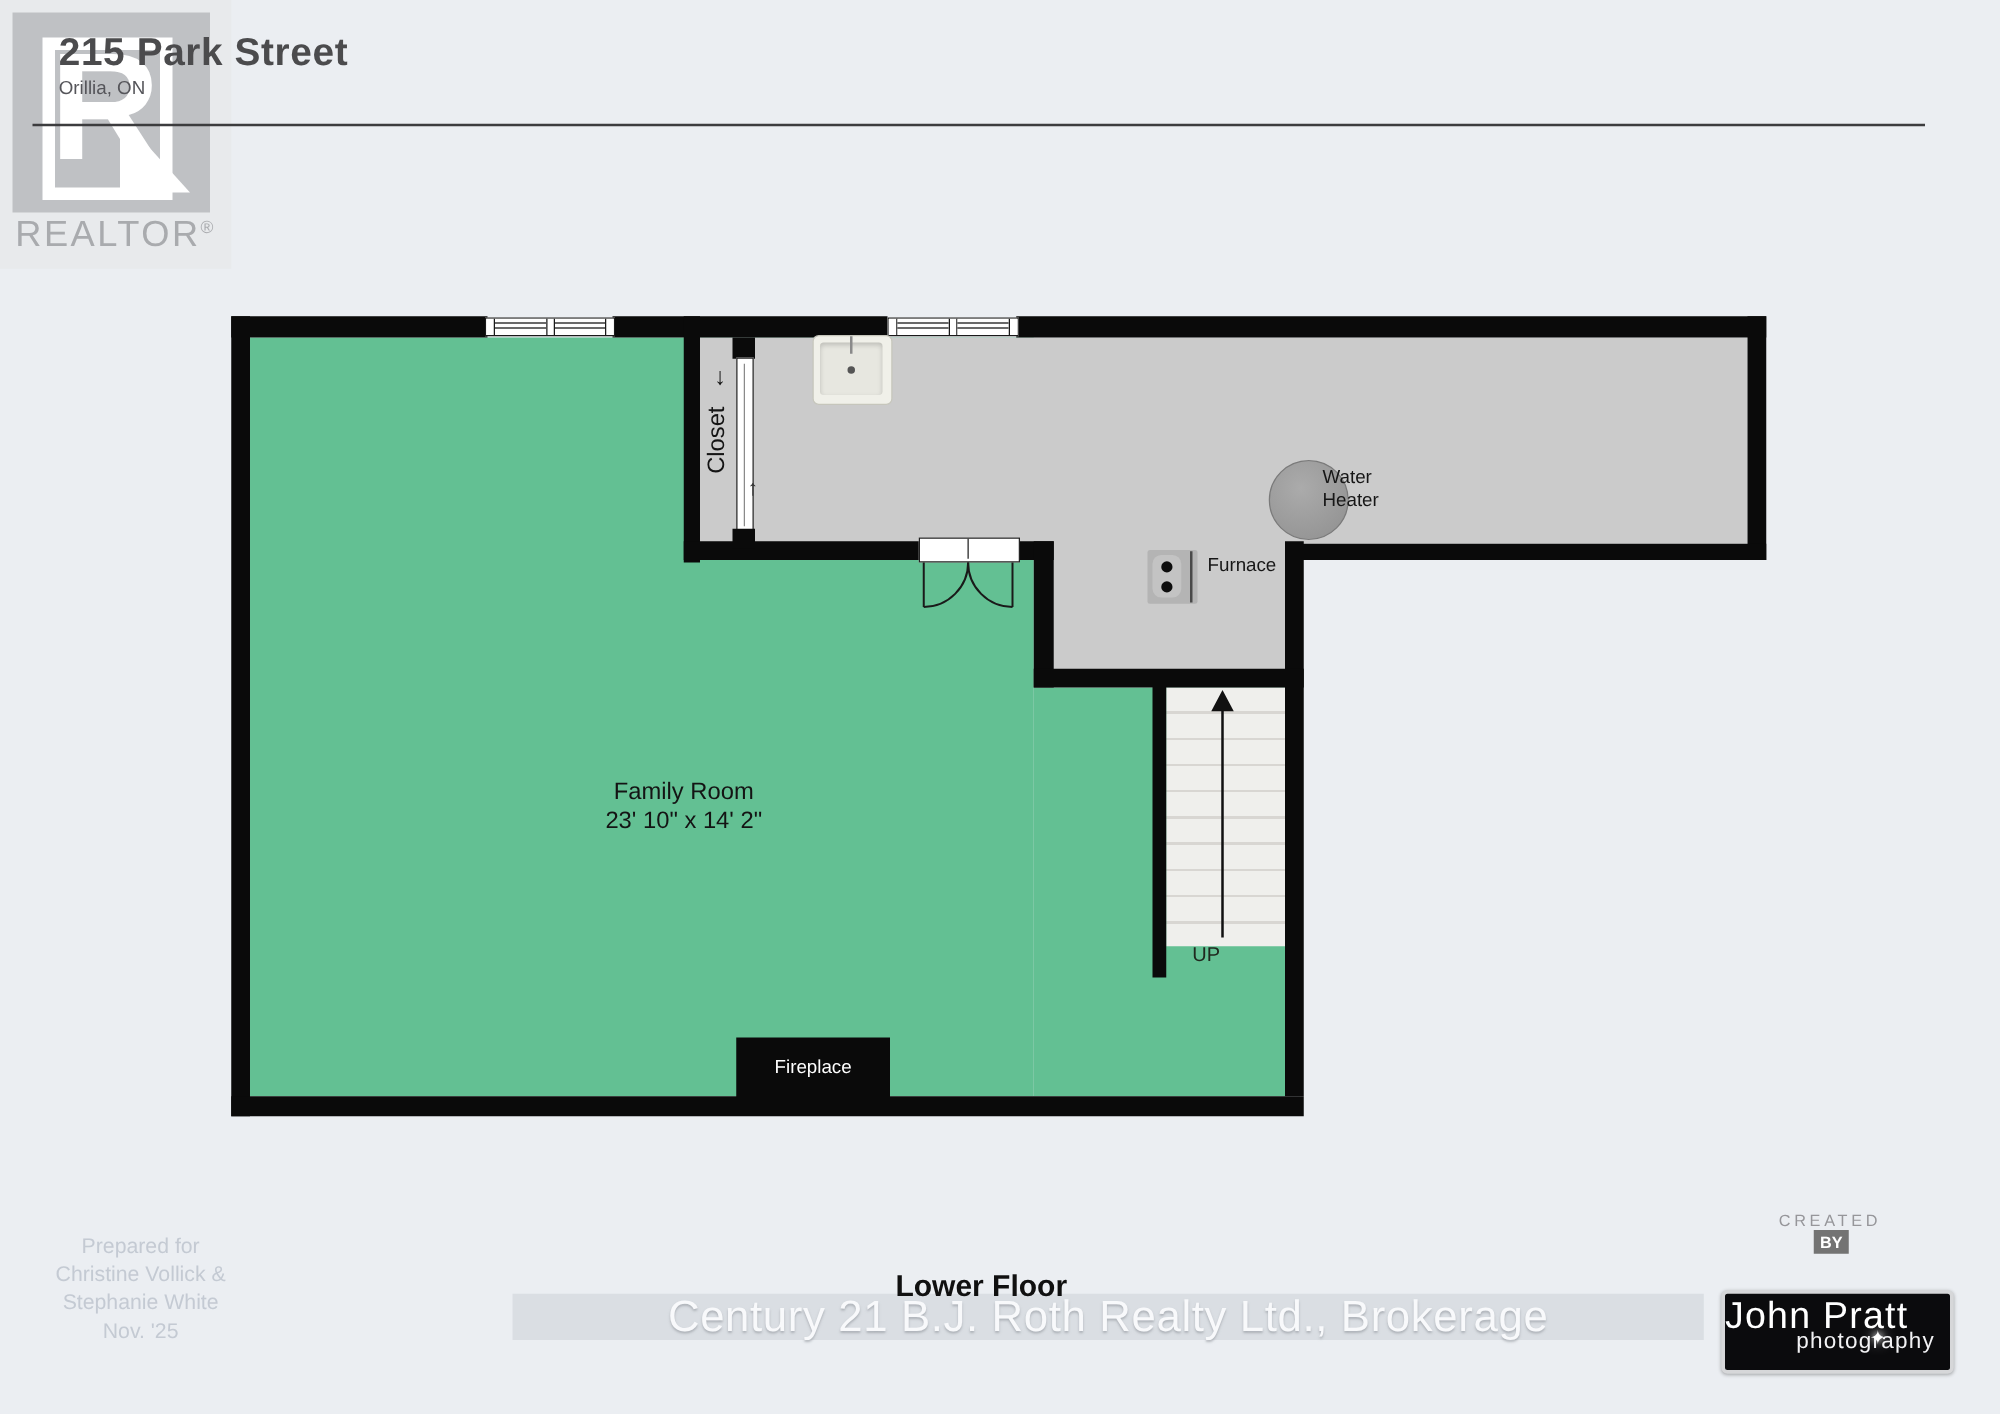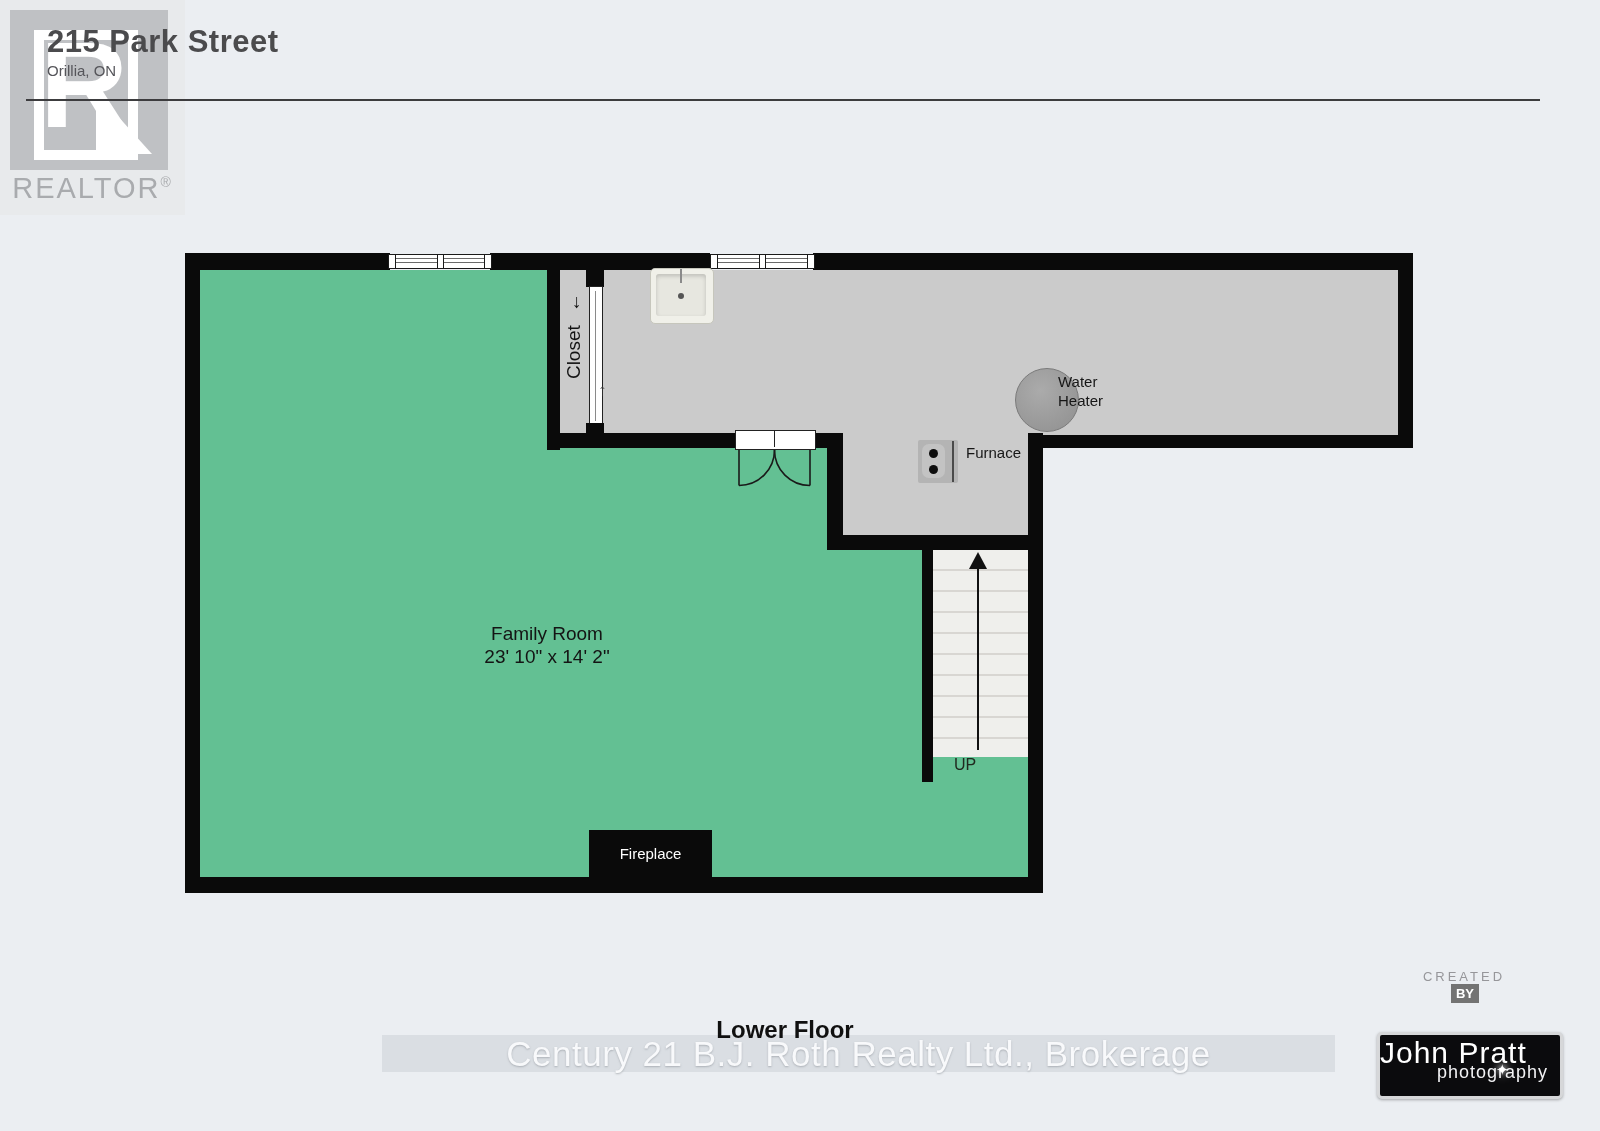--- a/index.html
+++ b/index.html
@@ -119,22 +119,28 @@
 
   <div class="room-label" style="left:447px;top:622px;width:200px;">
     <div>Family Room</div>
     <div>23' 10" x 14' 2"</div>
   </div>
   <div class="room-label" style="left:513px;top:325px;width:120px;height:22px;transform:rotate(-90deg);white-space:nowrap;">
     <span>Closet</span>
     <span style="padding-left:8px;">←</span>
   </div>
 
+  <div class="abs footer-light" style="left:15px;top:986px;width:195px;">
+    <div>Prepared for</div>
+    <div>Christine Vollick &amp;</div>
+    <div>Stephanie White</div>
+    <div>Nov. '25</div>
+  </div>
 
-  <div class="abs" style="left:382px;top:1035px;width:953px;height:37px;background:rgba(178,184,191,0.30);text-align:center;z-index:1;">
+  <div class="abs" style="left:410px;top:1035px;width:953px;height:37px;background:rgba(178,184,191,0.30);text-align:center;z-index:1;">
     <span style="font-size:35px;line-height:37px;color:#f8f9fb;letter-spacing:0.5px;white-space:nowrap;text-shadow:0 1px 2px rgba(140,145,152,0.6);">Century 21 B.J. Roth Realty Ltd., Brokerage</span>
   </div>
   <div class="abs" style="left:585px;top:1016px;width:400px;text-align:center;font-size:24px;font-weight:600;color:#101010;z-index:2;">Lower Floor</div>
 
   <div class="abs" style="left:1380px;top:969px;width:168px;height:22px;display:flex;justify-content:space-between;align-items:center;flex-direction:column;">
     <span style="font-size:13px;letter-spacing:3px;color:#96969a;">CREATED</span>
     <span style="font-size:13px;font-weight:bold;color:#ffffff;background:#737373;padding:2px 5px;margin-left:2px;">BY</span>
   </div>
   <div class="abs" style="left:1377px;top:1032px;width:180px;height:61px;background:#0b0b0d;border:3px solid #d6d7d9;border-radius:5px;box-shadow:0 1px 3px rgba(0,0,0,0.3);">
     <div style="text-align:left;color:#ffffff;font-size:30px;letter-spacing:1px;margin-top:1px;">John Pratt</div>

